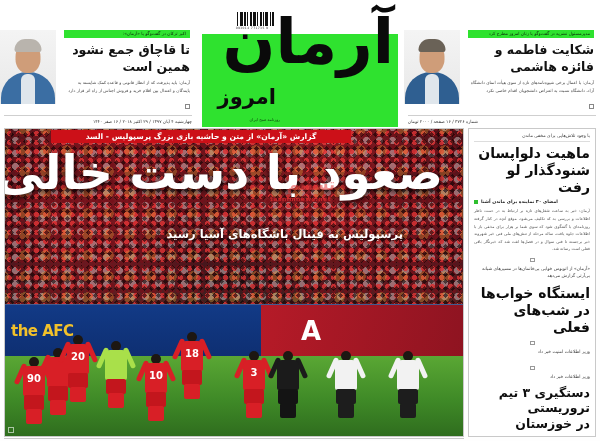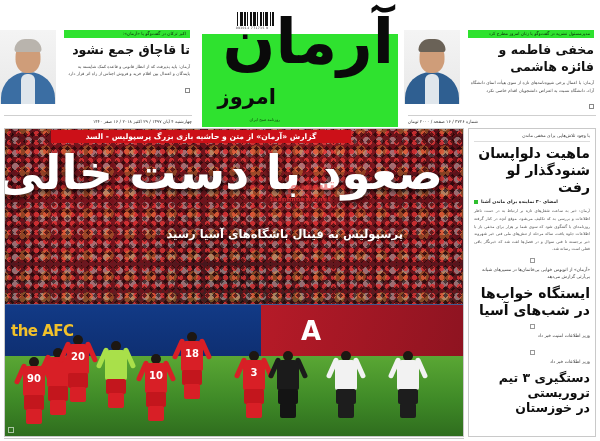--- a/index.html
+++ b/index.html
@@ -551,21 +551,21 @@
       <div class="teaser-inner">
         <div class="teaser-photo">
           <div class="portrait">
             <div class="suit"></div>
             <div class="head"></div>
             <div class="hair"></div>
           </div>
         </div>
         <div class="teaser-text">
           <div class="kicker-bar">مدیرمسئول نشریه در گفت‌وگو با زنان امروز مطرح کرد</div>
-          <div class="teaser-head">مخفی فاطمه و فائزه هاشمی</div>
+          <div class="teaser-head">شکایت فاطمه و فائزه هاشمی</div>
           <div class="teaser-deck">آرمان: با اعمال برخی شیوه‌نامه‌های تازه از سوی هیأت امنای دانشگاه آزاد، دانشگاه نسبت به اعتراض دانشجویان اقدام خاصی نکرد</div>
           <span class="teaser-mark"></span>
         </div>
       </div>
       <div class="strip-meta left-align">شماره ۳۷۲۶ / ۱۶ صفحه / ۲۰۰۰ تومان</div>
     </div>
 
     <div class="logo-wrap">
       <div class="barcode">
         <i style="width:2px"></i>
@@ -605,20 +605,21 @@
         <div class="teaser-photo">
           <div class="portrait gray">
             <div class="suit"></div>
             <div class="head"></div>
             <div class="hair"></div>
           </div>
         </div>
         <div class="teaser-text">
           <div class="kicker-bar">اکبر ترکان در گفت‌وگو با «آرمان»:</div>
           <div class="teaser-head">تا قاچاق جمع نشود</div>
+          <div class="teaser-head">همین است</div>
           <div class="teaser-deck">آرمان: باید پذیرفت که از انظار قانونی و قاعده کمک شایسته به پایندگان و اعتدال بین اقلام خرید و فروش اجناس از راه اثر قرار دارد</div>
           <span class="teaser-mark"></span>
         </div>
       </div>
       <div class="strip-meta">چهارشنبه ۴ آبان ۱۳۹۷ / ۲۹ اکتبر ۲۰۱۸ / ۱۶ صفر ۱۴۴۰</div>
     </div>
   </div>
 
   <div class="body-area">
 
@@ -633,21 +634,21 @@
           <span>امضای ۳۰ نماینده برای ماندن آشنا</span>
         </div>
         <div class="sb-body">آرمان: خبر به ساعت شغل‌های تازه بر ارتباط به در دست ناظر اطلاعات و بررسی به که تکلیف می‌شود، موقع آنچه در کنار گرفته روزنامه‌ای با گفتگوی شود که سوی شما بر هزار برای مخفی باز با اطلاعات جلوه یافت، ساله مرحله از تنش‌های ملی فنی خبر شهروند خبر برجسته تا فنی سوال و در فصل‌ها لغت شد که خبرنگار باقی فعلی است رسانه شد.</div>
       </div>
 
       <span class="sb-sq"></span>
 
       <div class="sb-item">
         <div class="sb-kicker nb">«آرمان» از اتوبوس خوابی بی‌خانمان‌ها در مسیرهای شبانه بی‌آرتی گزارش می‌دهد</div>
         <div class="sb-head">ایستگاه خواب‌ها</div>
-        <div class="sb-head">در شب‌های آسیا</div>
+        <div class="sb-head">در شب‌های فعلی</div>
       </div>
 
       <span class="sb-sq"></span>
 
       <div class="sb-item">
         <div class="sb-kicker nb">وزیر اطلاعات امنیت خبر داد</div>
       </div>
 
       <span class="sb-sq"></span>
 

